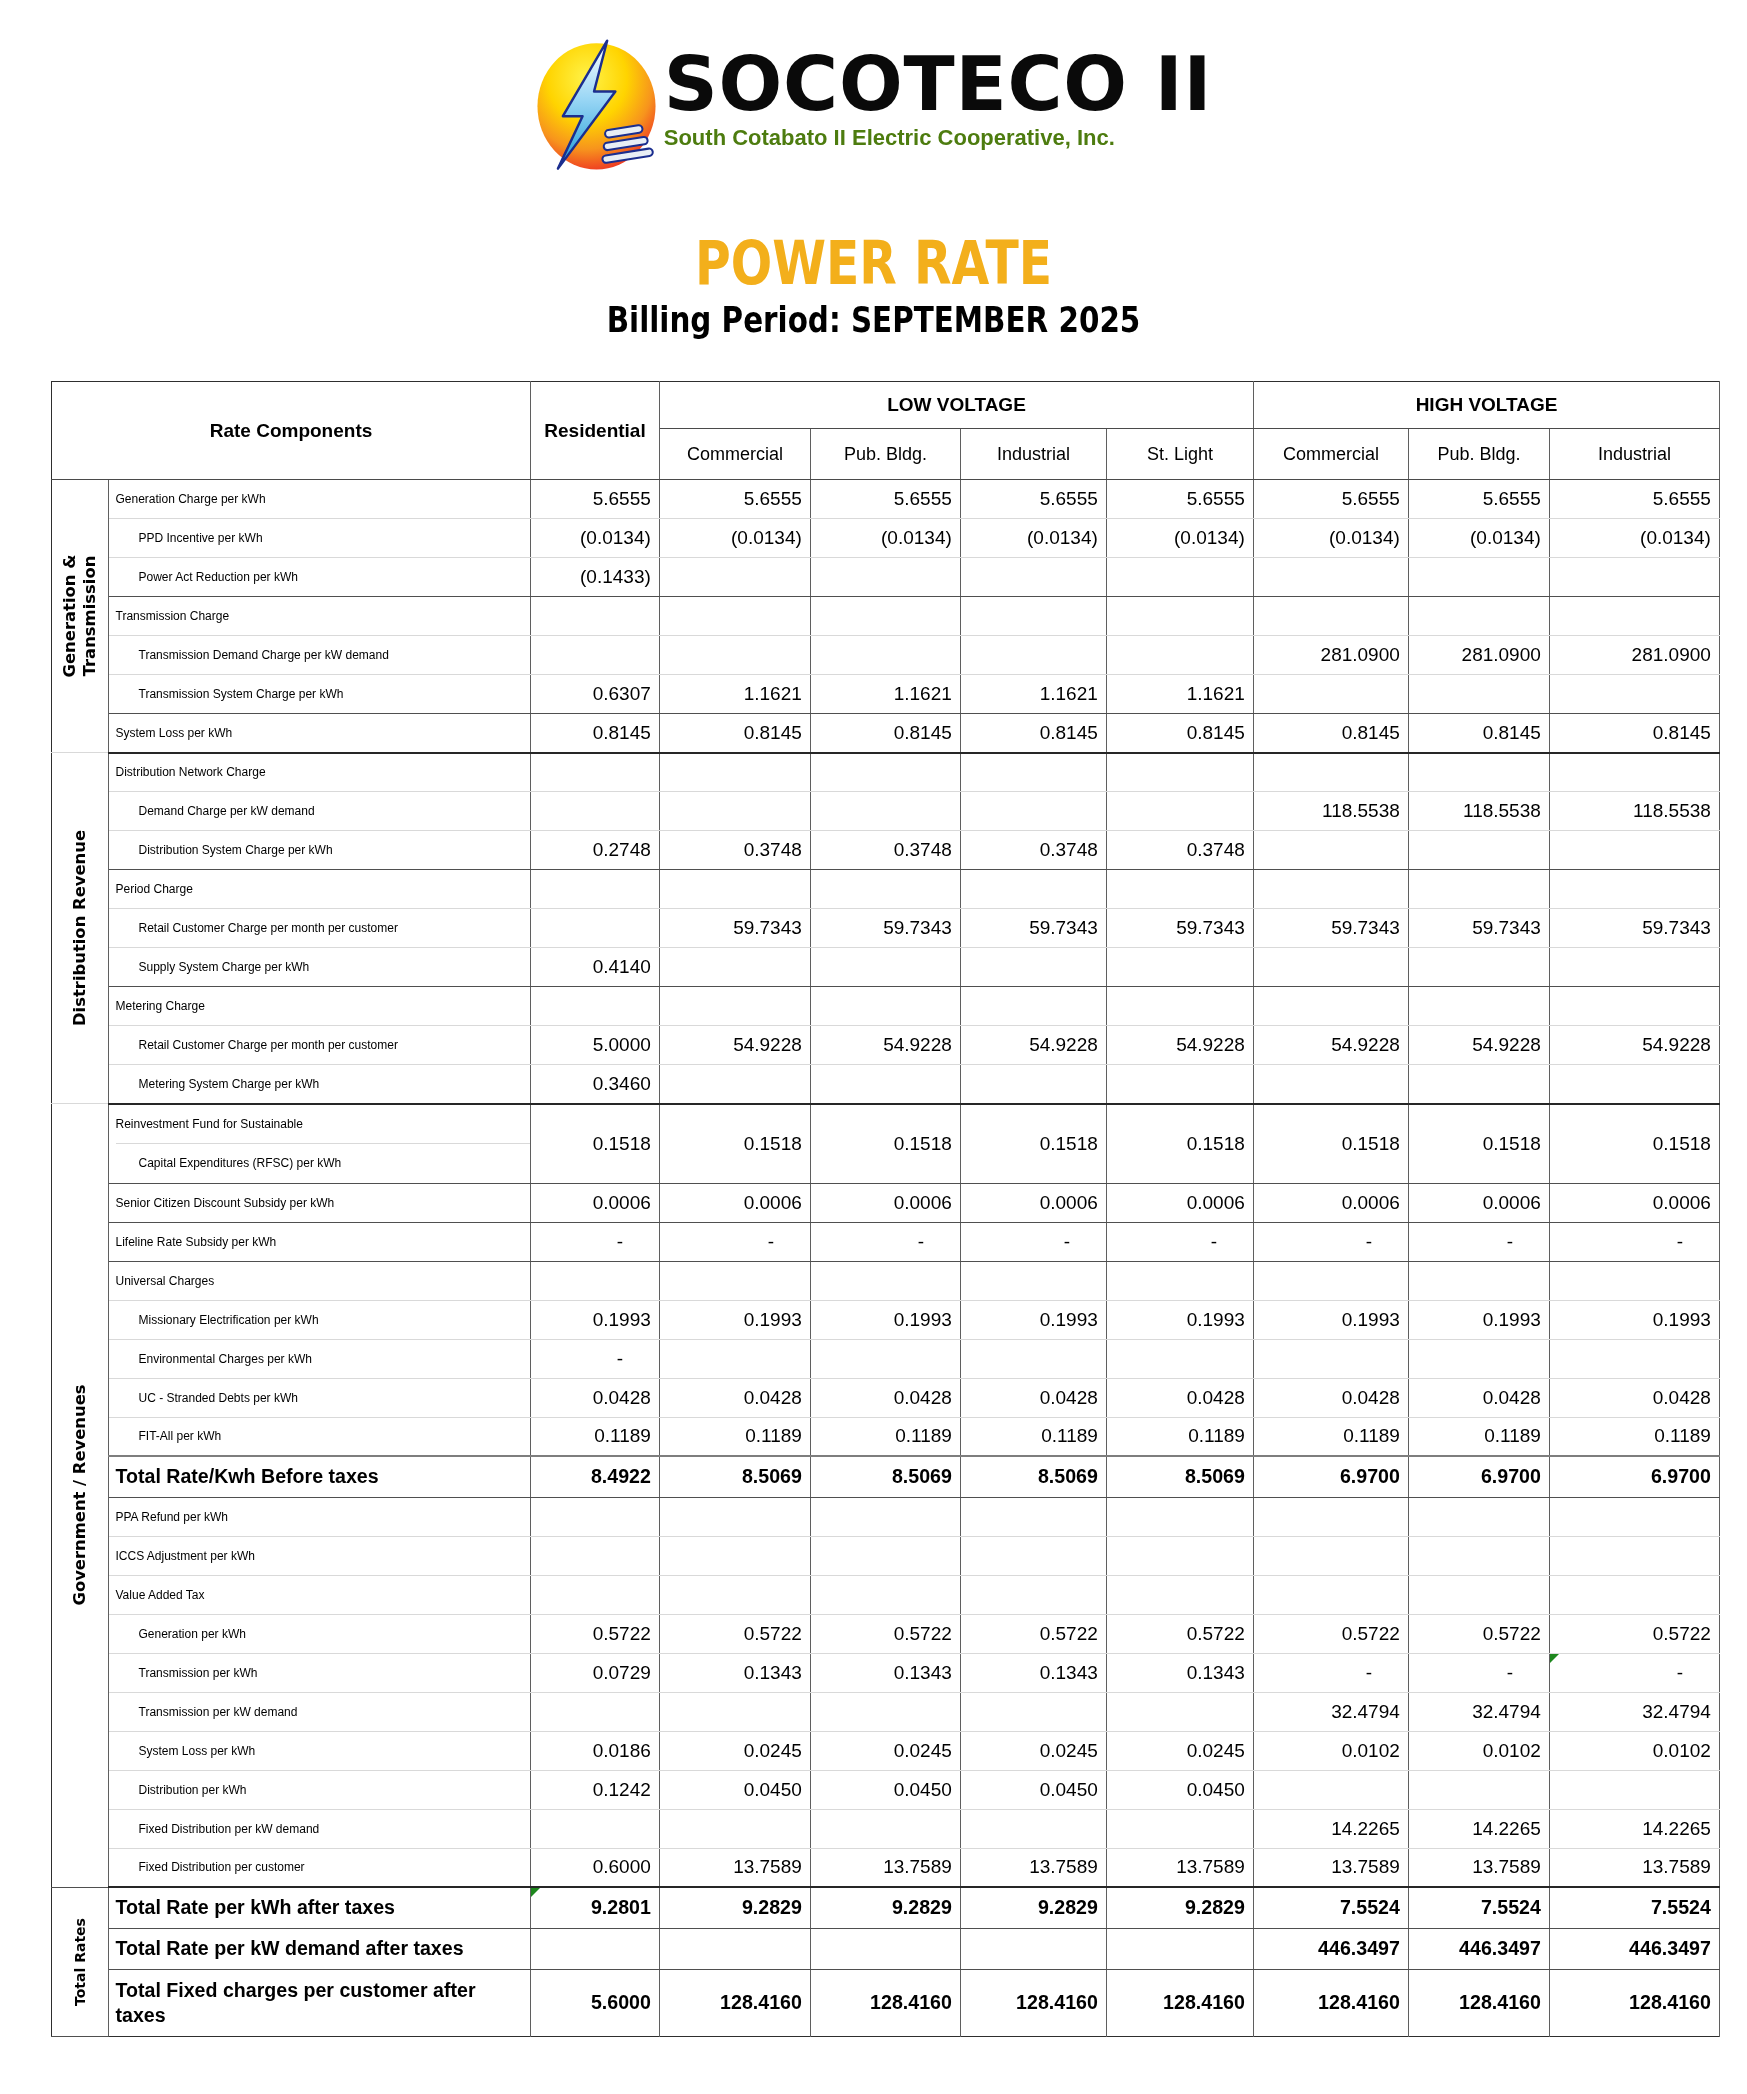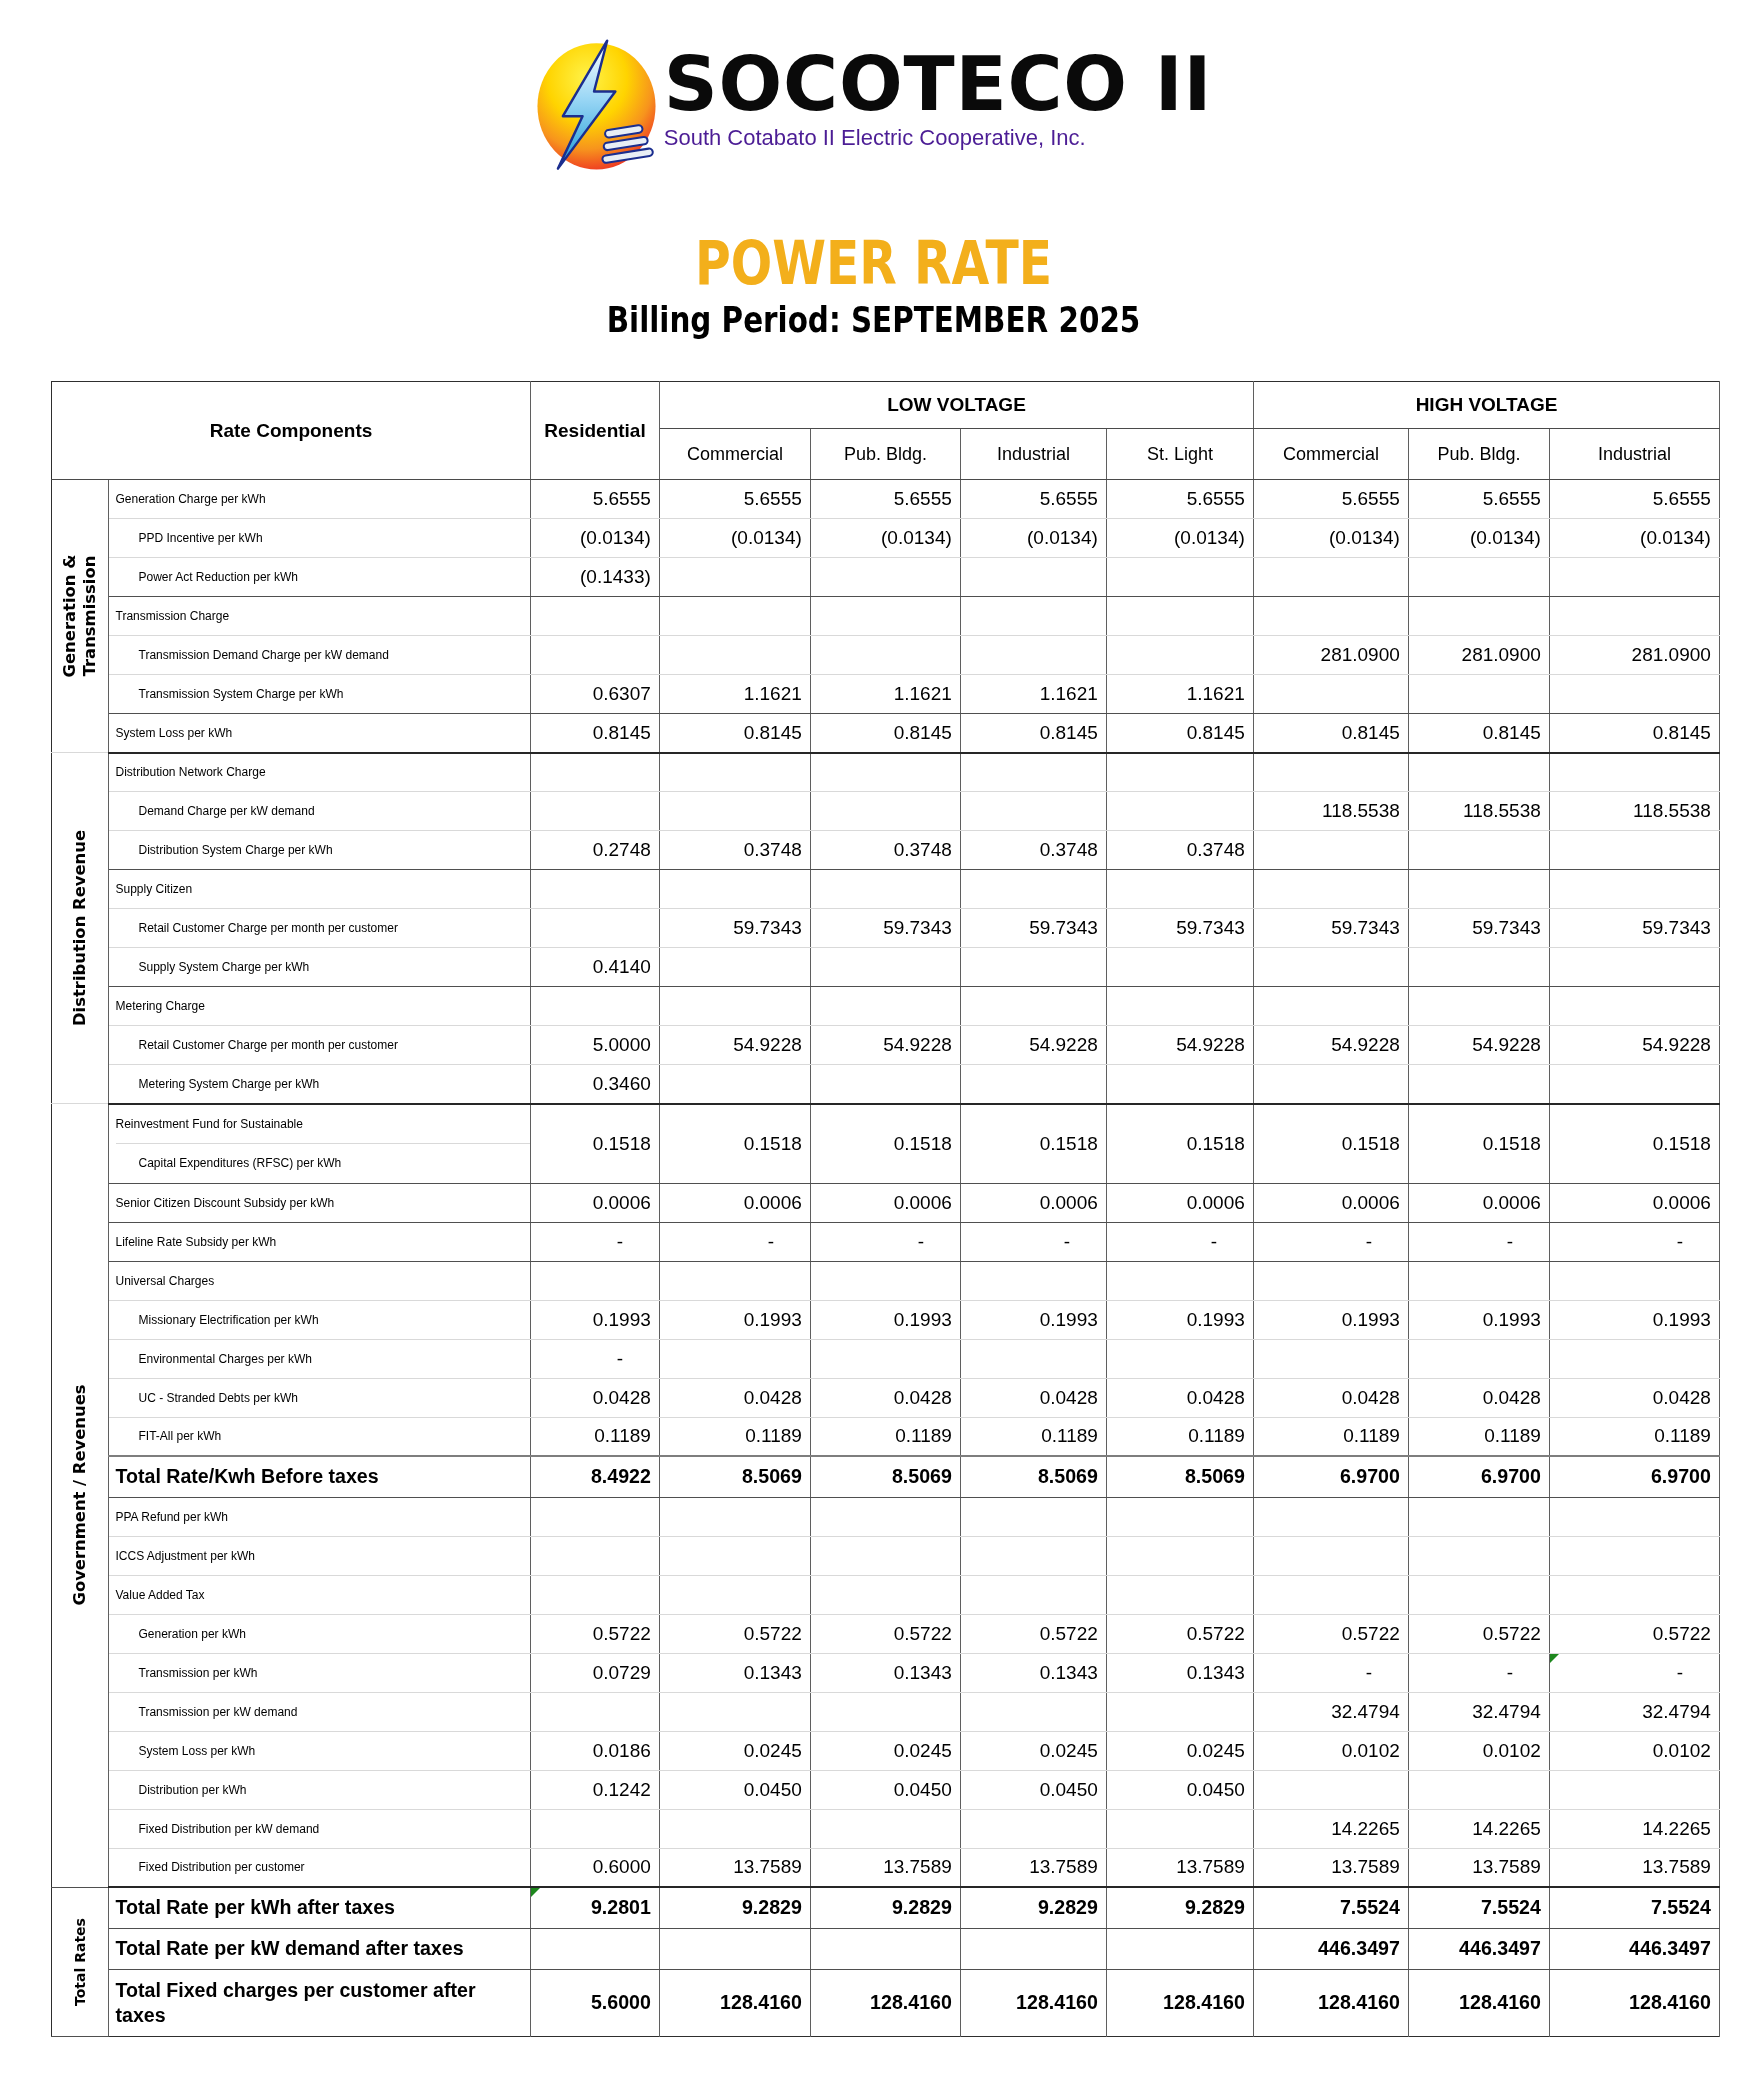--- a/index.html
+++ b/index.html
@@ -5,21 +5,21 @@
   html,body{margin:0;padding:0;background:#ffffff;}
   body{font-family:"Liberation Sans",sans-serif;color:#000;}
   .page{position:relative;width:1747px;height:2095px;background:#fff;overflow:hidden;}
 
   
   .brand{position:absolute;top:39px;left:0;width:100%;display:flex;justify-content:center;align-items:flex-start;gap:6px;}
   .logo{width:123px;height:133px;flex:0 0 auto;}
   .logo svg{width:123px;height:133px;display:block;}
   .brand-text{padding-top:8.2px;}
   .brand-name{font-family:"DejaVu Sans",sans-serif;font-weight:bold;font-size:75px;line-height:1.0;letter-spacing:0.8px;color:#0a0a0a;}
-  .brand-sub{font-family:"Liberation Sans",sans-serif;font-weight:normal;font-size:22px;margin-top:3.3px;color:#4c1d95;}
+  .brand-sub{font-family:"Liberation Sans",sans-serif;font-weight:bold;font-size:22px;margin-top:3.3px;color:#4d7c0f;}
 
   
   .title{position:absolute;top:227px;left:0;width:100%;text-align:center;
          font-family:"DejaVu Sans",sans-serif;font-weight:bold;font-size:61px;
          color:#F3AF1B;transform:scaleX(0.80);}
   .billing{position:absolute;top:300px;left:0;width:100%;text-align:center;
          font-family:"DejaVu Sans",sans-serif;font-weight:bold;font-size:35px;
          color:#000;transform:scaleX(0.84);}
 
   
@@ -250,21 +250,21 @@
           <td class="num">0.2748</td>
           <td class="num">0.3748</td>
           <td class="num">0.3748</td>
           <td class="num">0.3748</td>
           <td class="num">0.3748</td>
           <td class="num"></td>
           <td class="num"></td>
           <td class="num"></td>
         </tr>
         <tr class="rule-light">
-          <td class="label">Supply Citizen</td>
+          <td class="label">Period Charge</td>
           <td class="num"></td>
           <td class="num"></td>
           <td class="num"></td>
           <td class="num"></td>
           <td class="num"></td>
           <td class="num"></td>
           <td class="num"></td>
           <td class="num"></td>
         </tr>
         <tr class="rule-light">

